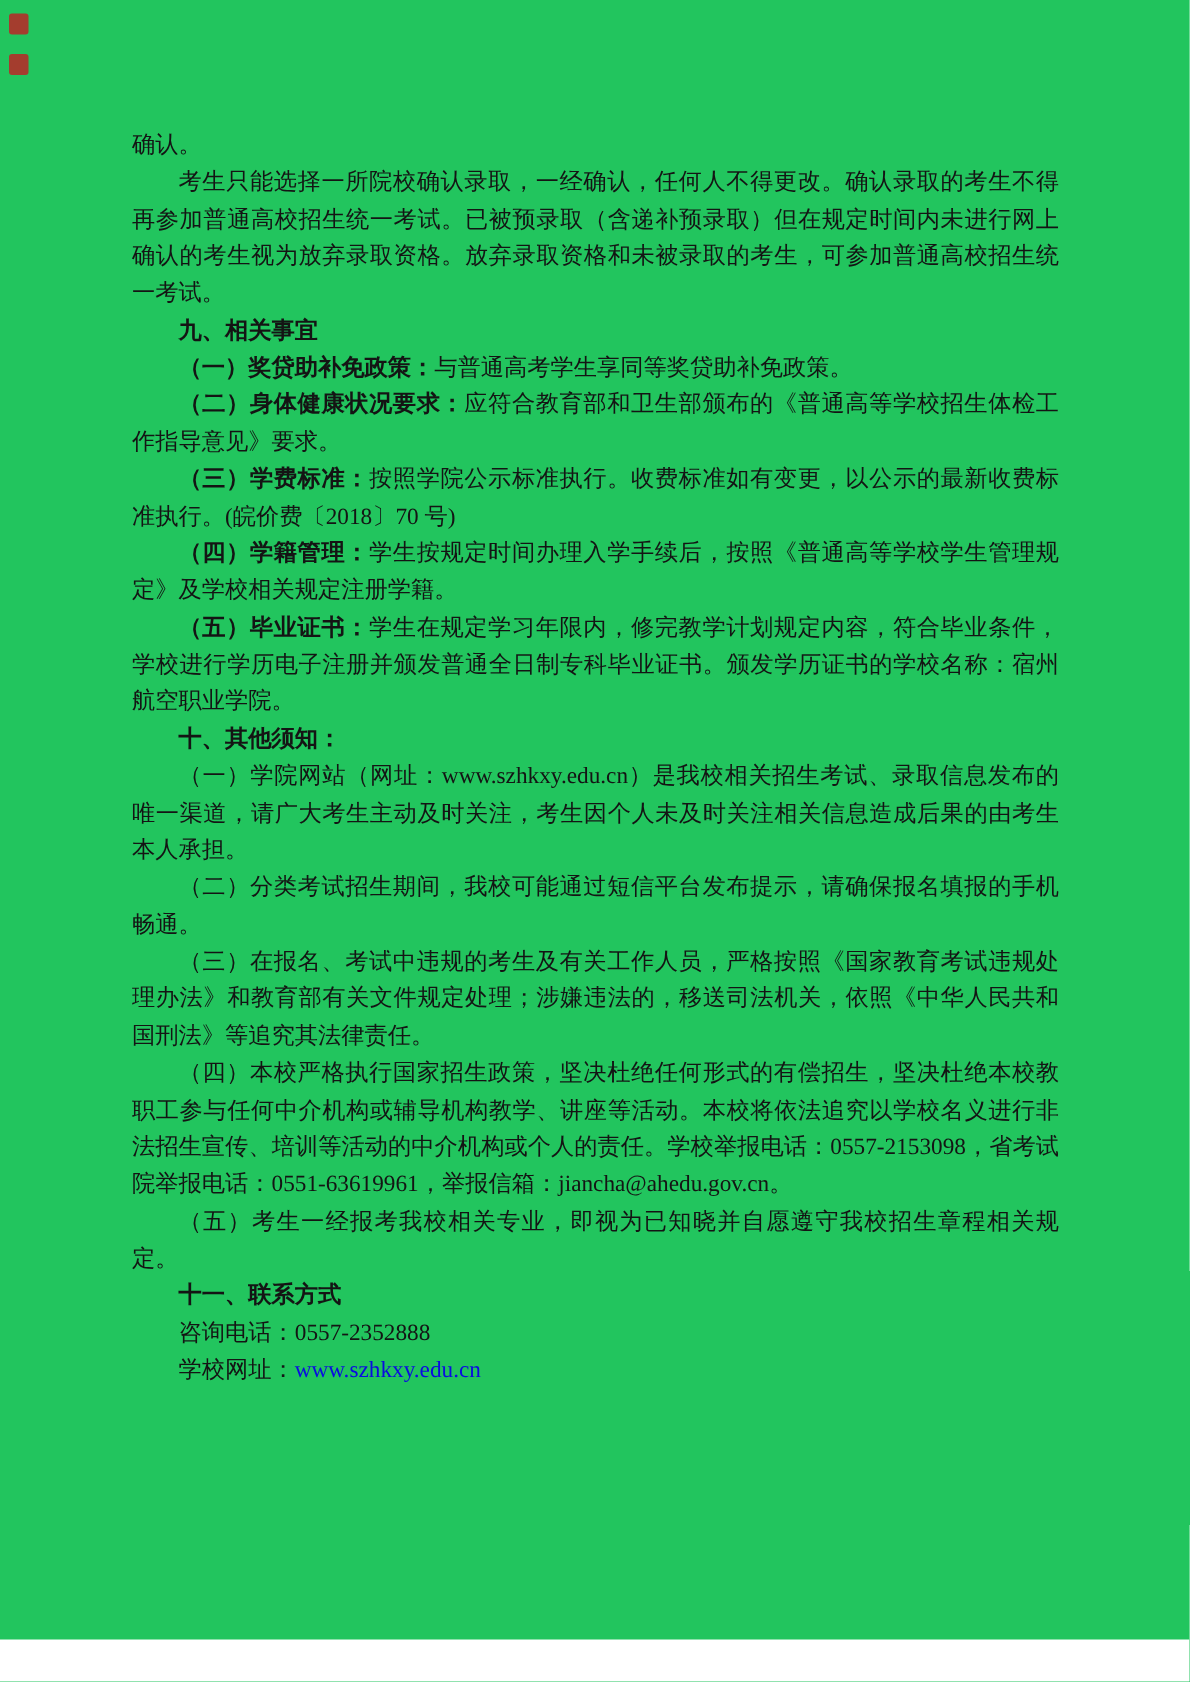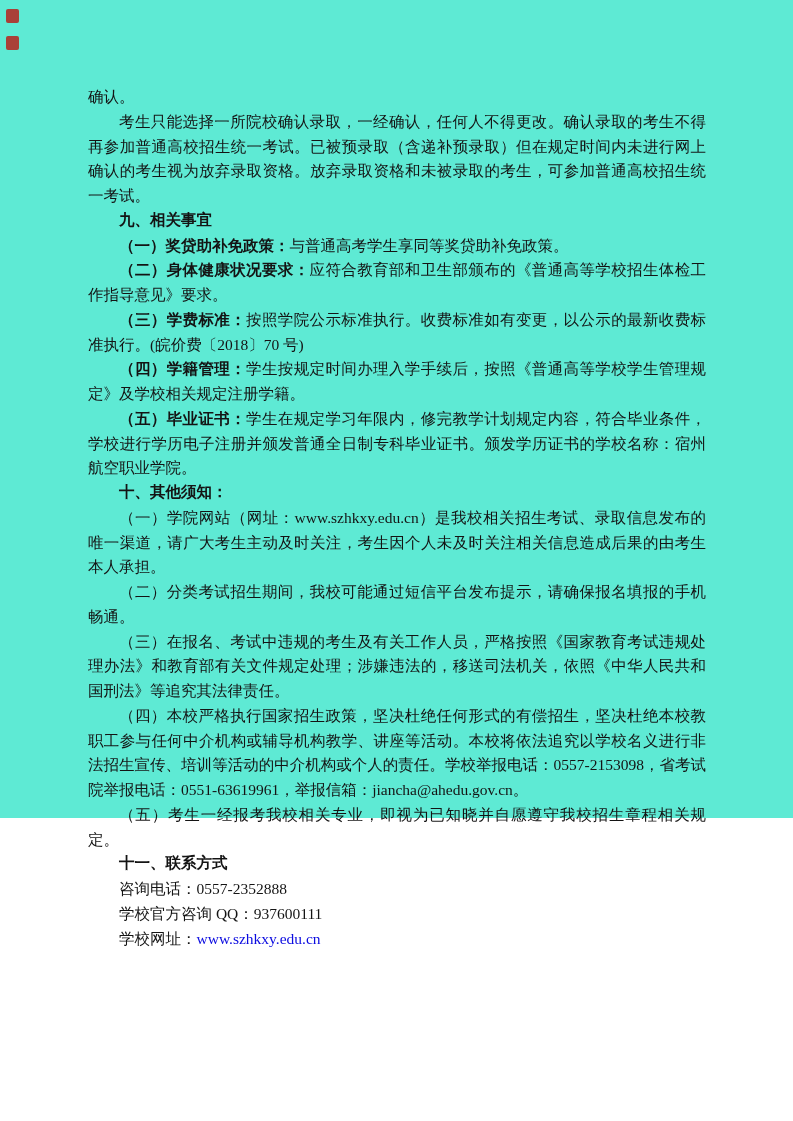--- a/index.html
+++ b/index.html
@@ -5,22 +5,22 @@
   html,body{margin:0;padding:0;}
   body{
     width:793px;height:1121px;
     background:#ffffff;
     font-family:"Liberation Serif","DejaVu Serif",serif;
     color:#141414;
     overflow:hidden;
   }
   .page{
     position:relative;
-    width:793px;height:818px;
-    background:#5eead4;
+    width:793px;height:1093px;
+    background:#22c55e;
   }
   .seal{
     position:absolute;
     background:#b0312a;
     border-radius:2px;
     opacity:.92;
   }
   .seal-1{left:6px;top:9px;width:13px;height:14px;}
   .seal-2{left:6px;top:36px;width:13px;height:14px;}
   .doc{
@@ -28,21 +28,21 @@
     left:88px;top:85px;width:618px;
     font-size:15.5px;
     line-height:24.75px;
     text-align:justify;
     text-justify:inter-ideograph;
   }
   .para{margin:0;text-indent:2em;word-break:break-word;}
   .para.no-indent{text-indent:0;}
   .heading{
     font-weight:bold;
-    font-family:Liberation Mono, monospace;
+    font-family:Liberation Sans, sans-serif;
   }
   .lbl{
     font-weight:bold;
     font-family:"Liberation Sans","DejaVu Sans",sans-serif;
   }
   .link{
     color:#0b0be0;
     cursor:pointer;
   }
 </style>
@@ -83,18 +83,17 @@
 
     <p class="para">（四）本校严格执行国家招生政策，坚决杜绝任何形式的有偿招生，坚决杜绝本校教职工参与任何中介机构或辅导机构教学、讲座等活动。本校将依法追究以学校名义进行非法招生宣传、培训等活动的中介机构或个人的责任。学校举报电话：0557-2153098，省考试院举报电话：0551-63619961，举报信箱：jiancha@ahedu.gov.cn。</p>
 
     <p class="para">（五）考生一经报考我校相关专业，即视为已知晓并自愿遵守我校招生章程相关规定。</p>
 
 
     <p class="para heading">十一、联系方式</p>
 
     <p class="para">咨询电话：0557-2352888</p>
 
-    <p class="para">学校官方咨询 QQ：937600111</p>
 
     <p class="para"><span>学校网址：</span><a class="link">www.szhkxy.edu.cn</a></p>
 
   </div>
 </div>
 
 </body></html>

